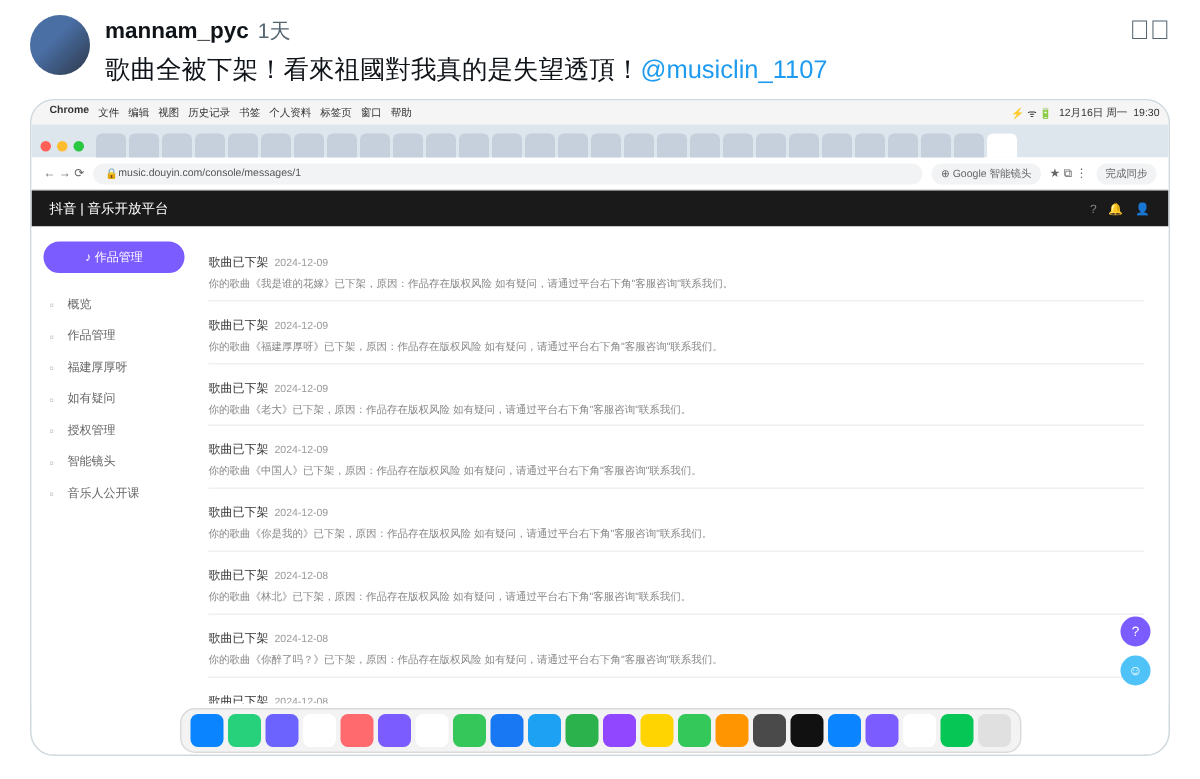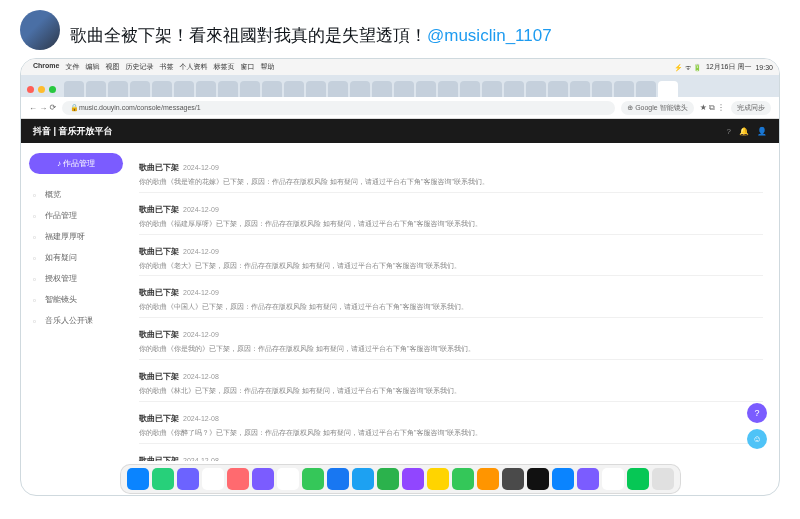--- a/index.html
+++ b/index.html
@@ -3,67 +3,72 @@
 <meta charset="utf-8">
 <style>
 *{margin:0;padding:0;box-sizing:border-box}
 body{font-family:-apple-system,"PingFang SC",sans-serif;background:#fff;width:800px;height:519px;overflow:hidden}
 .tweet-header{display:flex;align-items:flex-start;padding:10px 20px 4px;gap:10px}
 .avatar{width:40px;height:40px;border-radius:50%;background:linear-gradient(135deg,#4a6fa5 40%,#2d3748 100%);flex-shrink:0}
 .tweet-info{flex:1}
 .tweet-user{display:flex;align-items:center;gap:6px}
 .username{font-weight:700;font-size:15px;color:#0f1419}
 .timestamp{color:#536471;font-size:14px}
-.tweet-text{font-size:17px;color:#0f1419;margin-top:14px}
+.tweet-text{font-size:17px;color:#0f1419;margin-top:4px}
 .mention{color:#1d9bf0}
 .edit-icon{color:#536471;margin-left:auto;font-size:18px}
 .screenshot-container{margin:4px 20px;border:1px solid #cfd9de;border-radius:16px;overflow:hidden;height:438px}
 .mac-menubar{height:16px;background:#f5f5f5;display:flex;align-items:center;padding:0 6px;font-size:7px;color:#333}
 .mac-menubar .right{margin-left:auto;display:flex;gap:4px;align-items:center}
 .chrome-tabs{height:22px;background:#dde5ed;display:flex;align-items:flex-end;padding:2px 6px 0;gap:2px}
 .traffic-lights{display:flex;gap:4px;align-items:center;margin-right:6px;margin-bottom:4px}
 .tl{width:7px;height:7px;border-radius:50%}
 .tl.r{background:#ff5f57}.tl.y{background:#febc2e}.tl.g{background:#28c840}
 .tab{width:20px;height:16px;background:#c5d0dc;border-radius:4px 4px 0 0;font-size:6px;display:flex;align-items:center;justify-content:center}
 .tab.active{background:#fff}
 .chrome-url{height:22px;background:#fff;border-bottom:1px solid #ddd;display:flex;align-items:center;padding:0 8px;gap:6px}
 .url-nav{display:flex;gap:4px;font-size:8px;color:#666}
 .url-bar{flex:1;height:14px;background:#f1f3f4;border-radius:7px;font-size:7px;color:#555;display:flex;align-items:center;padding:0 8px}
 .url-ext{font-size:7px;color:#666;background:#f1f3f4;padding:2px 6px;border-radius:7px}
 .url-icons{display:flex;gap:3px;font-size:8px;color:#666}
 .app-header{height:24px;background:#1a1a1a;display:flex;align-items:center;padding:0 12px;gap:14px;color:#ccc;font-size:8px}
-.app-logo{color:#fff;font-weight:700;font-size:9px}
+.app-logo{color:#fff;font-weight:400;font-size:9px}
 .app-nav{display:flex;gap:12px}
 .app-nav-item{color:#999}
 .app-nav-item.active{color:#fff;position:relative}
 .app-nav-item.active::after{content:'';position:absolute;bottom:-7px;left:0;right:0;height:2px;background:#fff}
 .app-header-right{margin-left:auto;display:flex;gap:8px;color:#888}
 .app-body{display:flex;height:318px;background:#fff}
 .sidebar{width:110px;padding:10px 8px;font-size:8px;color:#666}
 .publish-btn{background:#7b5cff;color:#fff;border-radius:12px;padding:5px 12px;text-align:center;margin-bottom:10px;font-size:8px}
 .side-item{padding:5px 4px;display:flex;align-items:center;gap:4px}
 .side-icon{width:8px;height:8px;opacity:.5}
 .content{flex:1;padding:8px 16px 8px 8px;overflow:hidden;position:relative}
 .msg-block{border-bottom:1px solid #f0f0f0;padding:5px 0}
-.msg-title{font-size:8px;color:#333;font-weight:700}
+.msg-title{font-size:8px;color:#333;font-weight:400}
 .msg-date{font-size:7px;color:#999;margin-left:4px}
 .msg-body{font-size:7px;color:#888;margin-top:3px;line-height:1.4}
 .float-btns{position:absolute;right:12px;bottom:12px;display:flex;flex-direction:column;gap:6px}
 .float-btn{width:20px;height:20px;border-radius:50%;background:#7b5cff;display:flex;align-items:center;justify-content:center;font-size:9px;color:#fff}
 .float-btn.b2{background:#4fc3f7}
 .dock{height:36px;display:flex;justify-content:center;align-items:center}
 .dock-inner{background:rgba(240,240,240,.8);border-radius:10px;padding:3px 6px;display:flex;gap:3px;border:1px solid rgba(0,0,0,.1)}
 .dock-icon{width:22px;height:22px;border-radius:5px;font-size:10px;display:flex;align-items:center;justify-content:center}
 </style>
 </head>
 <body>
 
 <div class="tweet-header">
   <div class="avatar"></div>
   <div class="tweet-info">
+    <div class="tweet-user">
+      <span class="username">mannam_pyc</span>
+      <span class="timestamp">1天</span>
+      <span class="edit-icon">✎⃝</span>
+    </div>
     <div class="tweet-text">
       <span>歌曲全被下架！看來祖國對我真的是失望透頂！</span><span class="mention">@musiclin_1107</span>
     </div>
   </div>
 </div>
 
 <div class="screenshot-container">
 
   <div class="mac-menubar">
     <span style="margin-right:6px"></span>

